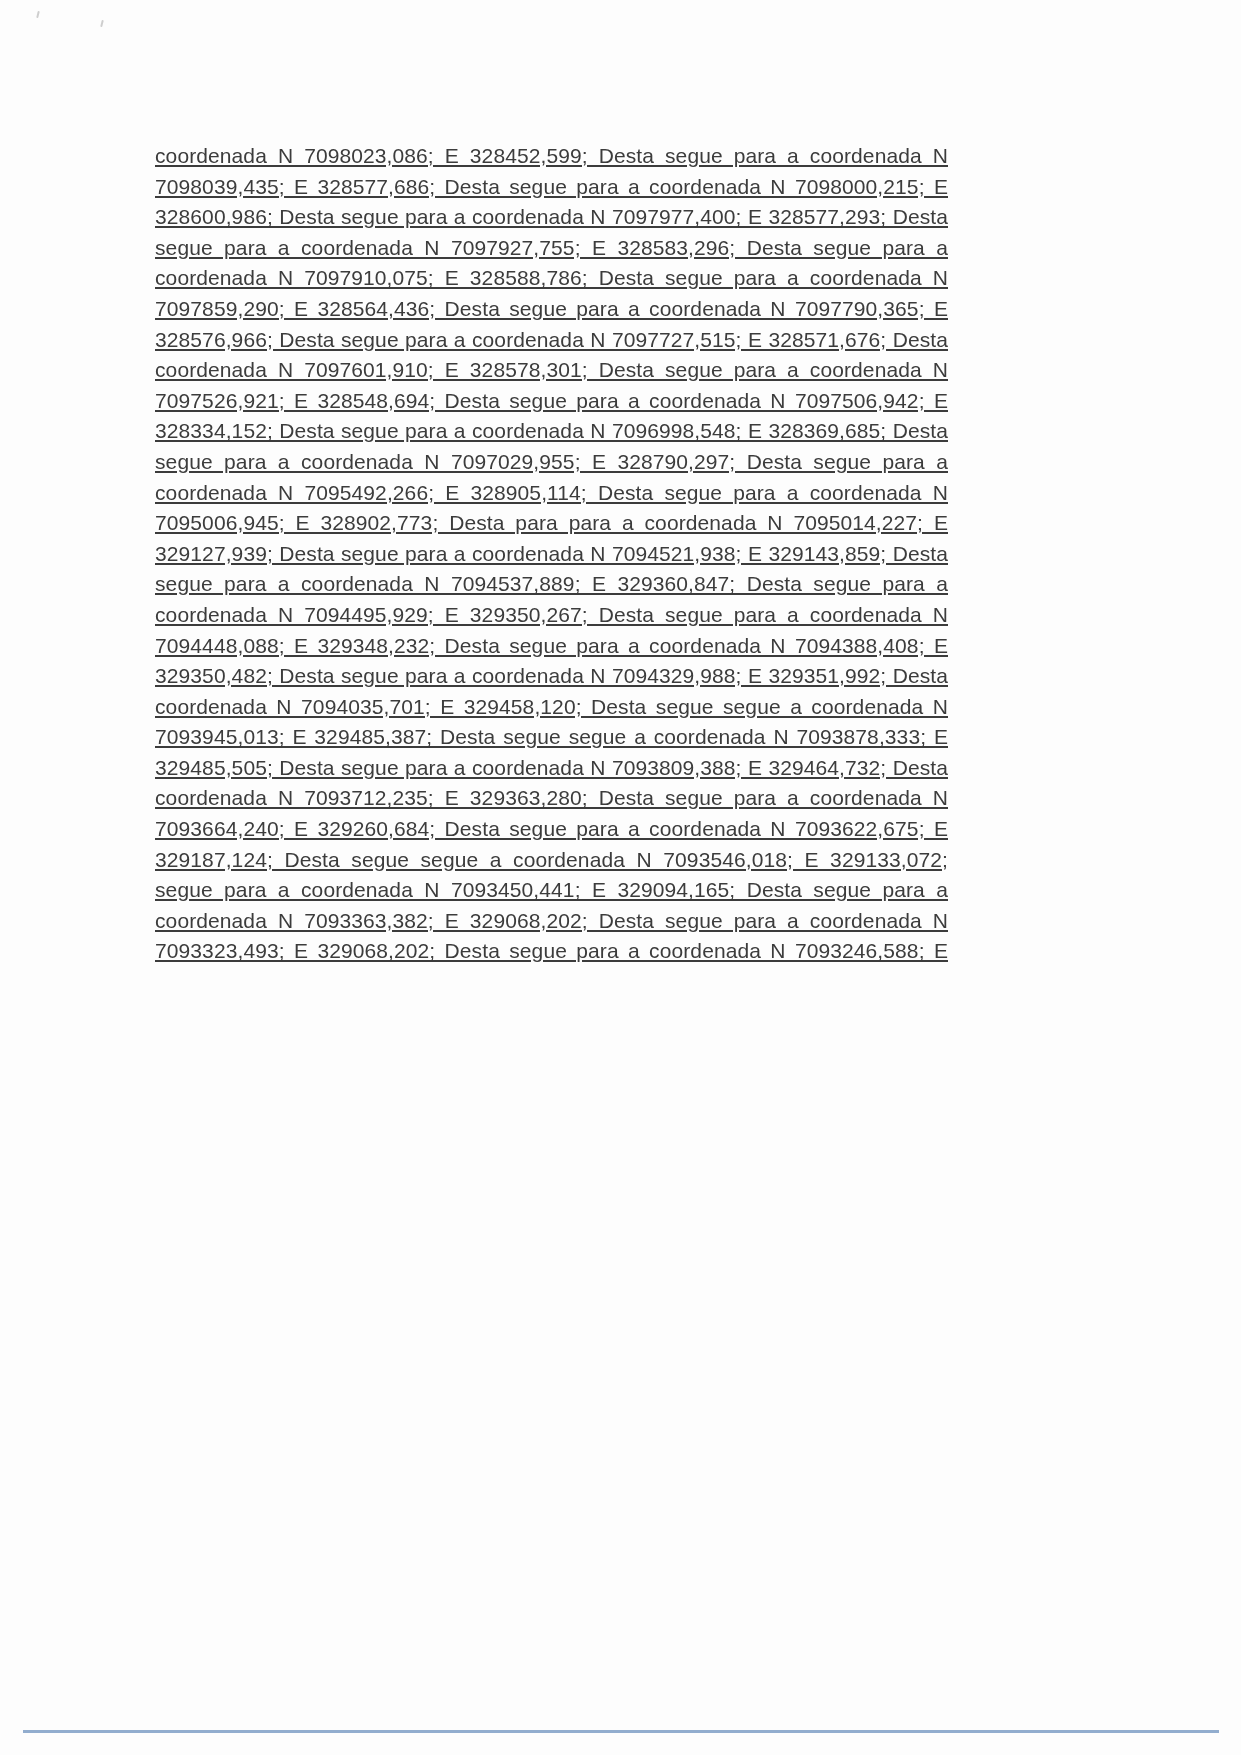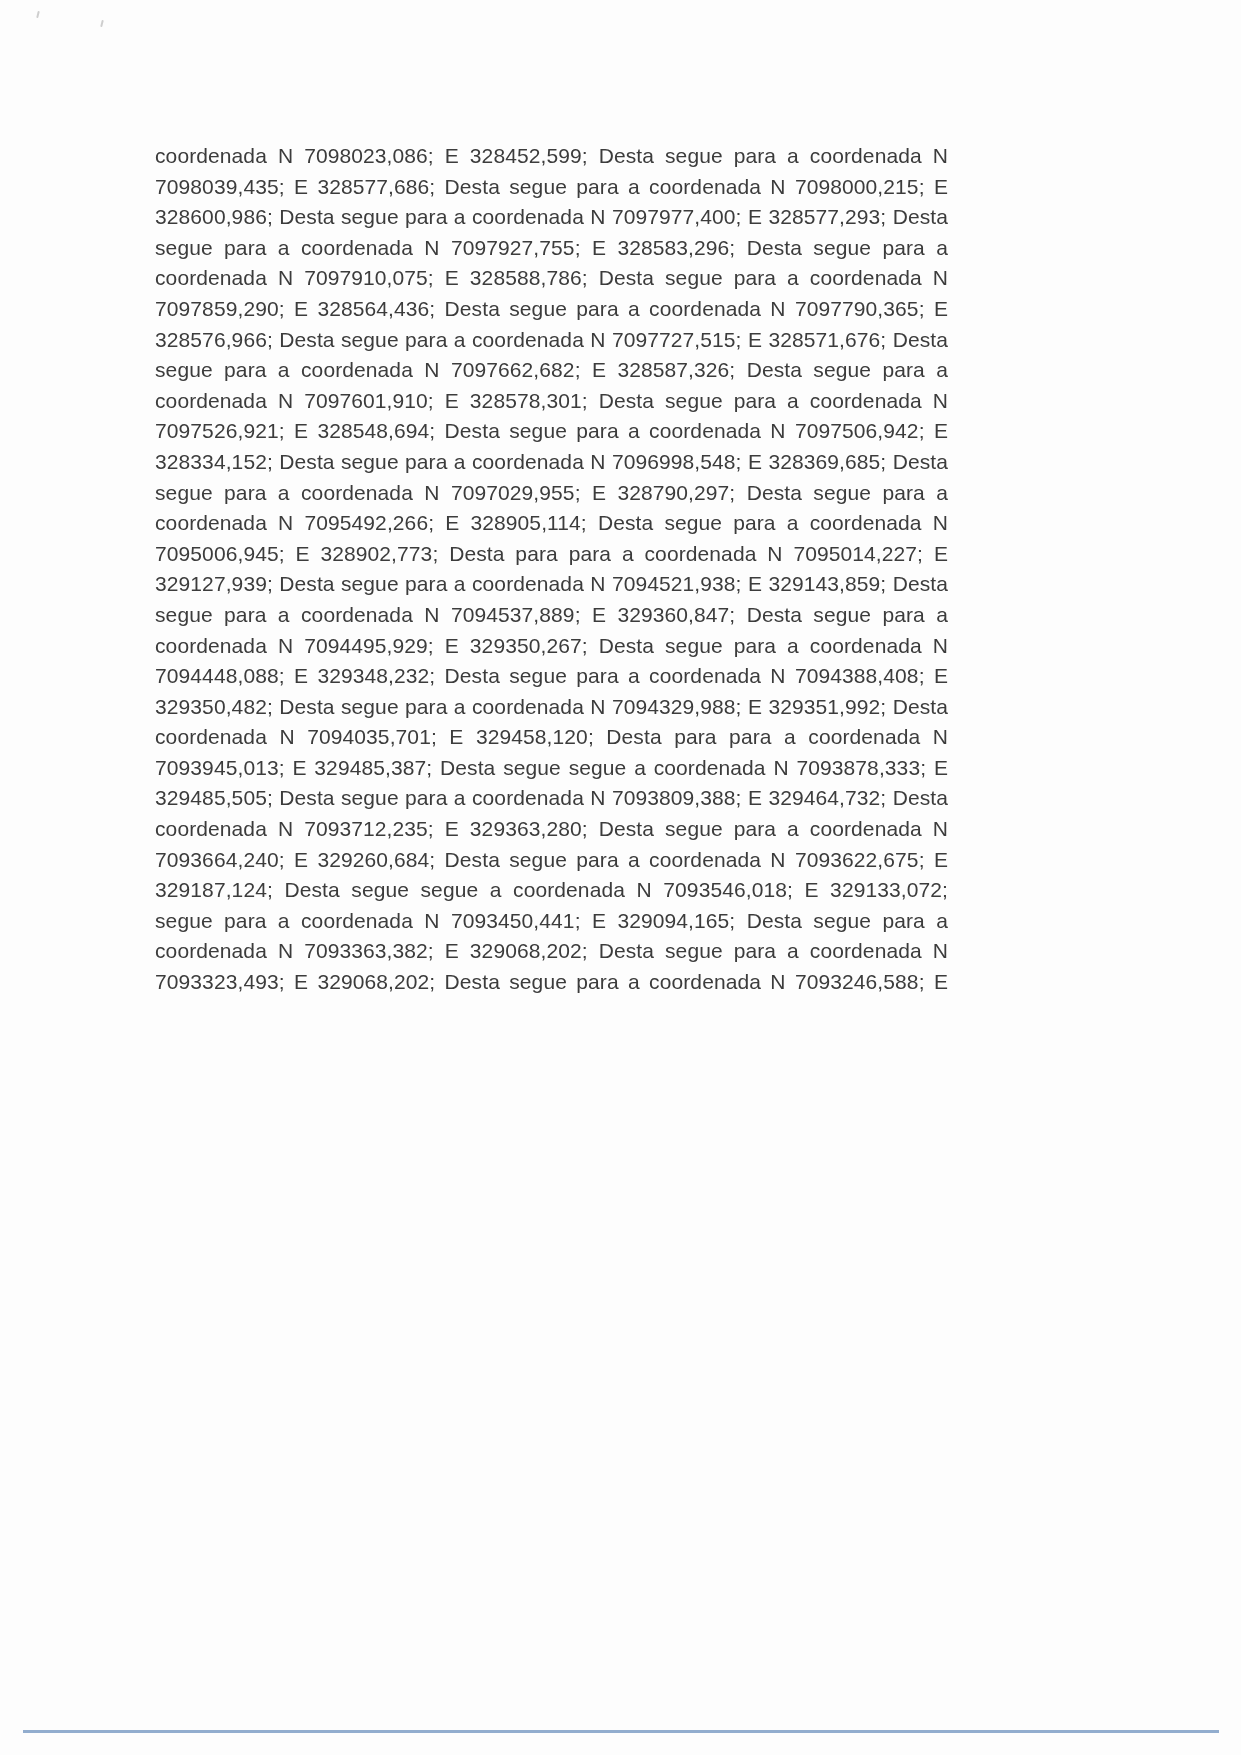--- a/index.html
+++ b/index.html
@@ -57,41 +57,40 @@
     background: #7f9fc6;
     opacity: 0.85;
   }
 </style>
 </head>
 <body style="background: rgb(253, 253, 253);">
 
 <div class="page">
   <span class="speck s1" style="background: rgb(168, 168, 168);"></span>
   <span class="speck s2" style="background: rgb(168, 168, 168);"></span>
-  <div class="para" id="paragraph" style="color: rgb(60, 60, 60);">
+  <div class="para" id="paragraph" style="color: rgb(60, 60, 60); text-decoration: underline;">
       <div class="line">coordenada N 7098023,086; E 328452,599; Desta segue para a coordenada N</div>
       <div class="line">7098039,435; E 328577,686; Desta segue para a coordenada N 7098000,215; E</div>
       <div class="line">328600,986; Desta segue para a coordenada N 7097977,400; E 328577,293; Desta</div>
       <div class="line">segue para a coordenada N 7097927,755; E 328583,296; Desta segue para a</div>
       <div class="line">coordenada N 7097910,075; E 328588,786; Desta segue para a coordenada N</div>
       <div class="line">7097859,290; E 328564,436; Desta segue para a coordenada N 7097790,365; E</div>
       <div class="line">328576,966; Desta segue para a coordenada N 7097727,515; E 328571,676; Desta</div>
-      <div class="line">segue para a coordenada N 7097662,682; E 328587,326; Desta segue para a</div>
       <div class="line">coordenada N 7097601,910; E 328578,301; Desta segue para a coordenada N</div>
       <div class="line">7097526,921; E 328548,694; Desta segue para a coordenada N 7097506,942; E</div>
       <div class="line">328334,152; Desta segue para a coordenada N 7096998,548; E 328369,685; Desta</div>
       <div class="line">segue para a coordenada N 7097029,955; E 328790,297; Desta segue para a</div>
       <div class="line">coordenada N 7095492,266; E 328905,114; Desta segue para a coordenada N</div>
       <div class="line">7095006,945; E 328902,773; Desta para para a coordenada N 7095014,227; E</div>
       <div class="line">329127,939; Desta segue para a coordenada N 7094521,938; E 329143,859; Desta</div>
       <div class="line">segue para a coordenada N 7094537,889; E 329360,847; Desta segue para a</div>
       <div class="line">coordenada N 7094495,929; E 329350,267; Desta segue para a coordenada N</div>
       <div class="line">7094448,088; E 329348,232; Desta segue para a coordenada N 7094388,408; E</div>
       <div class="line">329350,482; Desta segue para a coordenada N 7094329,988; E 329351,992; Desta</div>
-      <div class="line">coordenada N 7094035,701; E 329458,120; Desta para para a coordenada N</div>
+      <div class="line">coordenada N 7094035,701; E 329458,120; Desta segue segue a coordenada N</div>
       <div class="line">7093945,013; E 329485,387; Desta segue segue a coordenada N 7093878,333; E</div>
       <div class="line">329485,505; Desta segue para a coordenada N 7093809,388; E 329464,732; Desta</div>
       <div class="line">coordenada N 7093712,235; E 329363,280; Desta segue para a coordenada N</div>
       <div class="line">7093664,240; E 329260,684; Desta segue para a coordenada N 7093622,675; E</div>
       <div class="line">329187,124; Desta segue segue a coordenada N 7093546,018; E 329133,072; Desta</div>
       <div class="line">segue para a coordenada N 7093450,441; E 329094,165; Desta segue para a</div>
       <div class="line">coordenada N 7093363,382; E 329068,202; Desta segue para a coordenada N</div>
       <div class="line">7093323,493; E 329068,202; Desta segue para a coordenada N 7093246,588; E</div>
     </div>
   <div class="bottom-rule" style="background: rgb(127, 159, 198);"></div>

